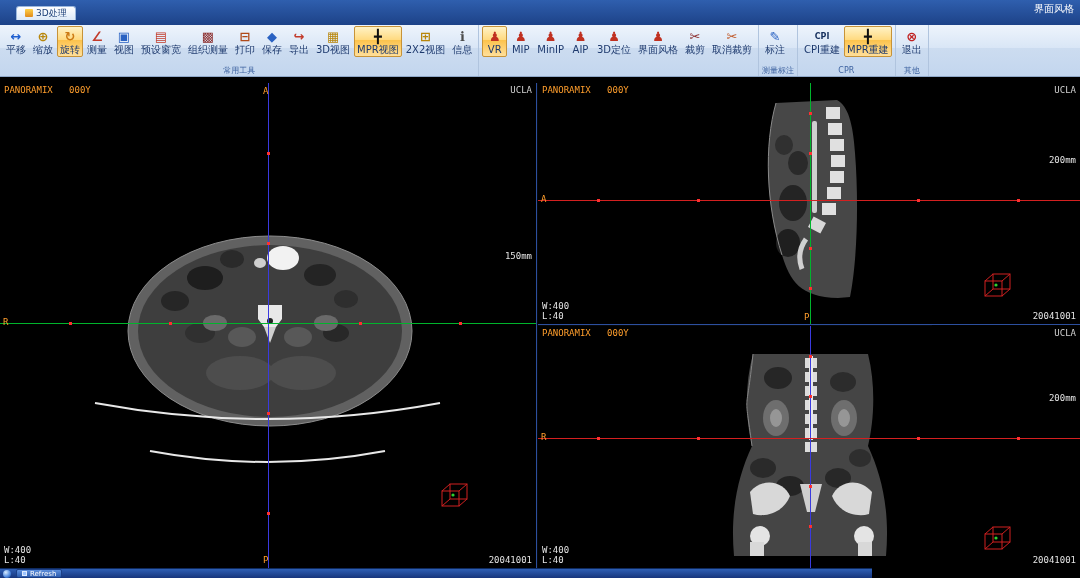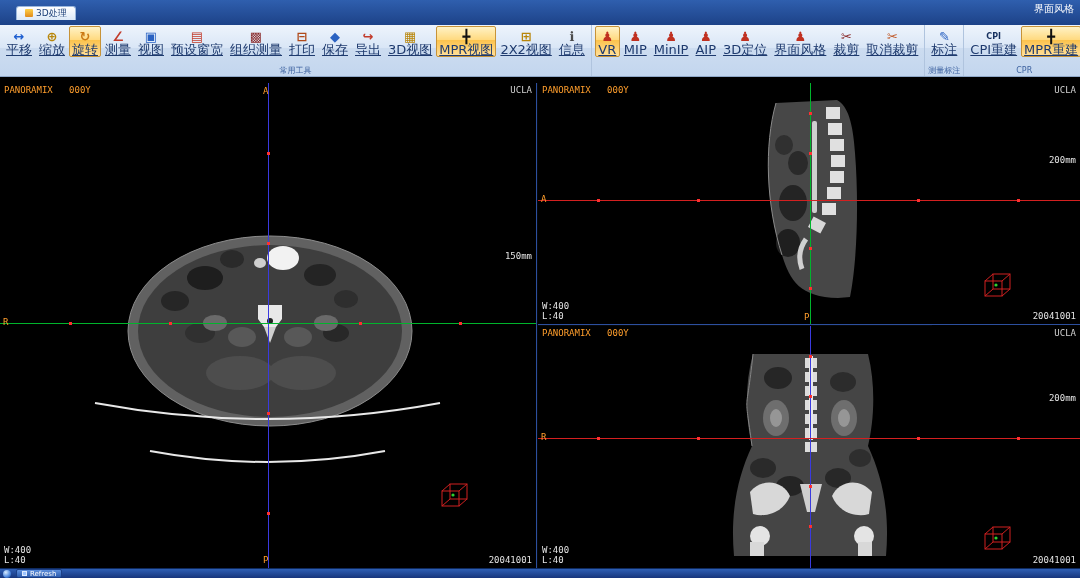--- a/index.html
+++ b/index.html
@@ -29,21 +29,21 @@
     display:flex; align-items:stretch; border-bottom:1px solid #8fa8c8; }
   .ribbon-group { display:flex; flex-direction:column; border-right:1px solid #b0c4de; padding:1px 3px 0; }
   .btn-row { display:flex; flex:1; align-items:flex-start; gap:1px; }
   .group-label { font-size:8px; color:#3e63a0; text-align:center; height:11px; line-height:11px; white-space:nowrap; }
   .ribbon-btn { display:flex; flex-direction:column; align-items:center; min-width:25px;
     padding:1px 2px; border:1px solid transparent; border-radius:2px; cursor:pointer; }
   .ribbon-btn.active { background:linear-gradient(#fff2c5,#ffd97e 45%,#fcc34d 46%,#ffdf9a); border:1px solid #c79338; }
   .btn-icon { width:18px; height:17px; display:flex; align-items:center; justify-content:center;
     font-size:13px; font-weight:bold; line-height:17px; }
   .btn-icon.text-icon { font-size:8px; letter-spacing:0; }
-  .btn-label { font-size:13px; color:#1e3a6e; white-space:nowrap; line-height:10px;text-decoration:underline; }
+  .btn-label { font-size:10px; color:#1e3a6e; white-space:nowrap; line-height:10px; }
   .ribbon-fill { flex:1; }
 
   
   .workspace { position:absolute; top:83px; left:0; width:932px; height:485px; background:#05070c; }
   .viewport { position:absolute; background:#000; overflow:hidden; }
   #vp-axial    { left:0;     top:0;     width:537px; height:485px; border-right:1px solid #2c4f9e; }
   #vp-sagittal { left:538px; top:0;     width:542px; height:242px; border-bottom:1px solid #2c4f9e; }
   #vp-coronal  { left:538px; top:243px; width:542px; height:242px; }
   .ct { position:absolute; left:0; top:0; }
 
@@ -53,21 +53,21 @@
   .ov.dim { color:#cfcfcf; }
 
   .xline { position:absolute; }
   .xline.v { width:1px; top:0; bottom:0; }
   .xline.h { height:1px; left:0; right:0; }
   .dot { position:absolute; width:3px; height:3px; background:#ff3030; }
 
   .cube { position:absolute; }
 
   
-  .statusbar { position:absolute; bottom:0; left:0; width:1080px; height:10px;
+  .statusbar { position:absolute; bottom:0; left:0; width:872px; height:10px;
     background:linear-gradient(#2e5fb4,#17357c); display:flex; align-items:center; border-top:1px solid #0e2a60; }
   .start-orb { width:8px; height:8px; border-radius:50%;
     background:radial-gradient(circle at 35% 30%,#d8ecff,#4b86dd 60%,#173a80); margin:0 5px 0 3px; cursor:pointer; }
   .task-btn { height:9px; display:flex; align-items:center; gap:3px;
     background:linear-gradient(#5d8fdc,#2c5cae); border:1px solid #1c3f85; border-radius:2px;
     padding:0 5px; font-size:7px; color:#fff; cursor:pointer; }
   .task-icon { width:5px; height:5px; background:#9cc4ff; border:1px solid #dceaff; }
 </style>
 </head>
 <body>

